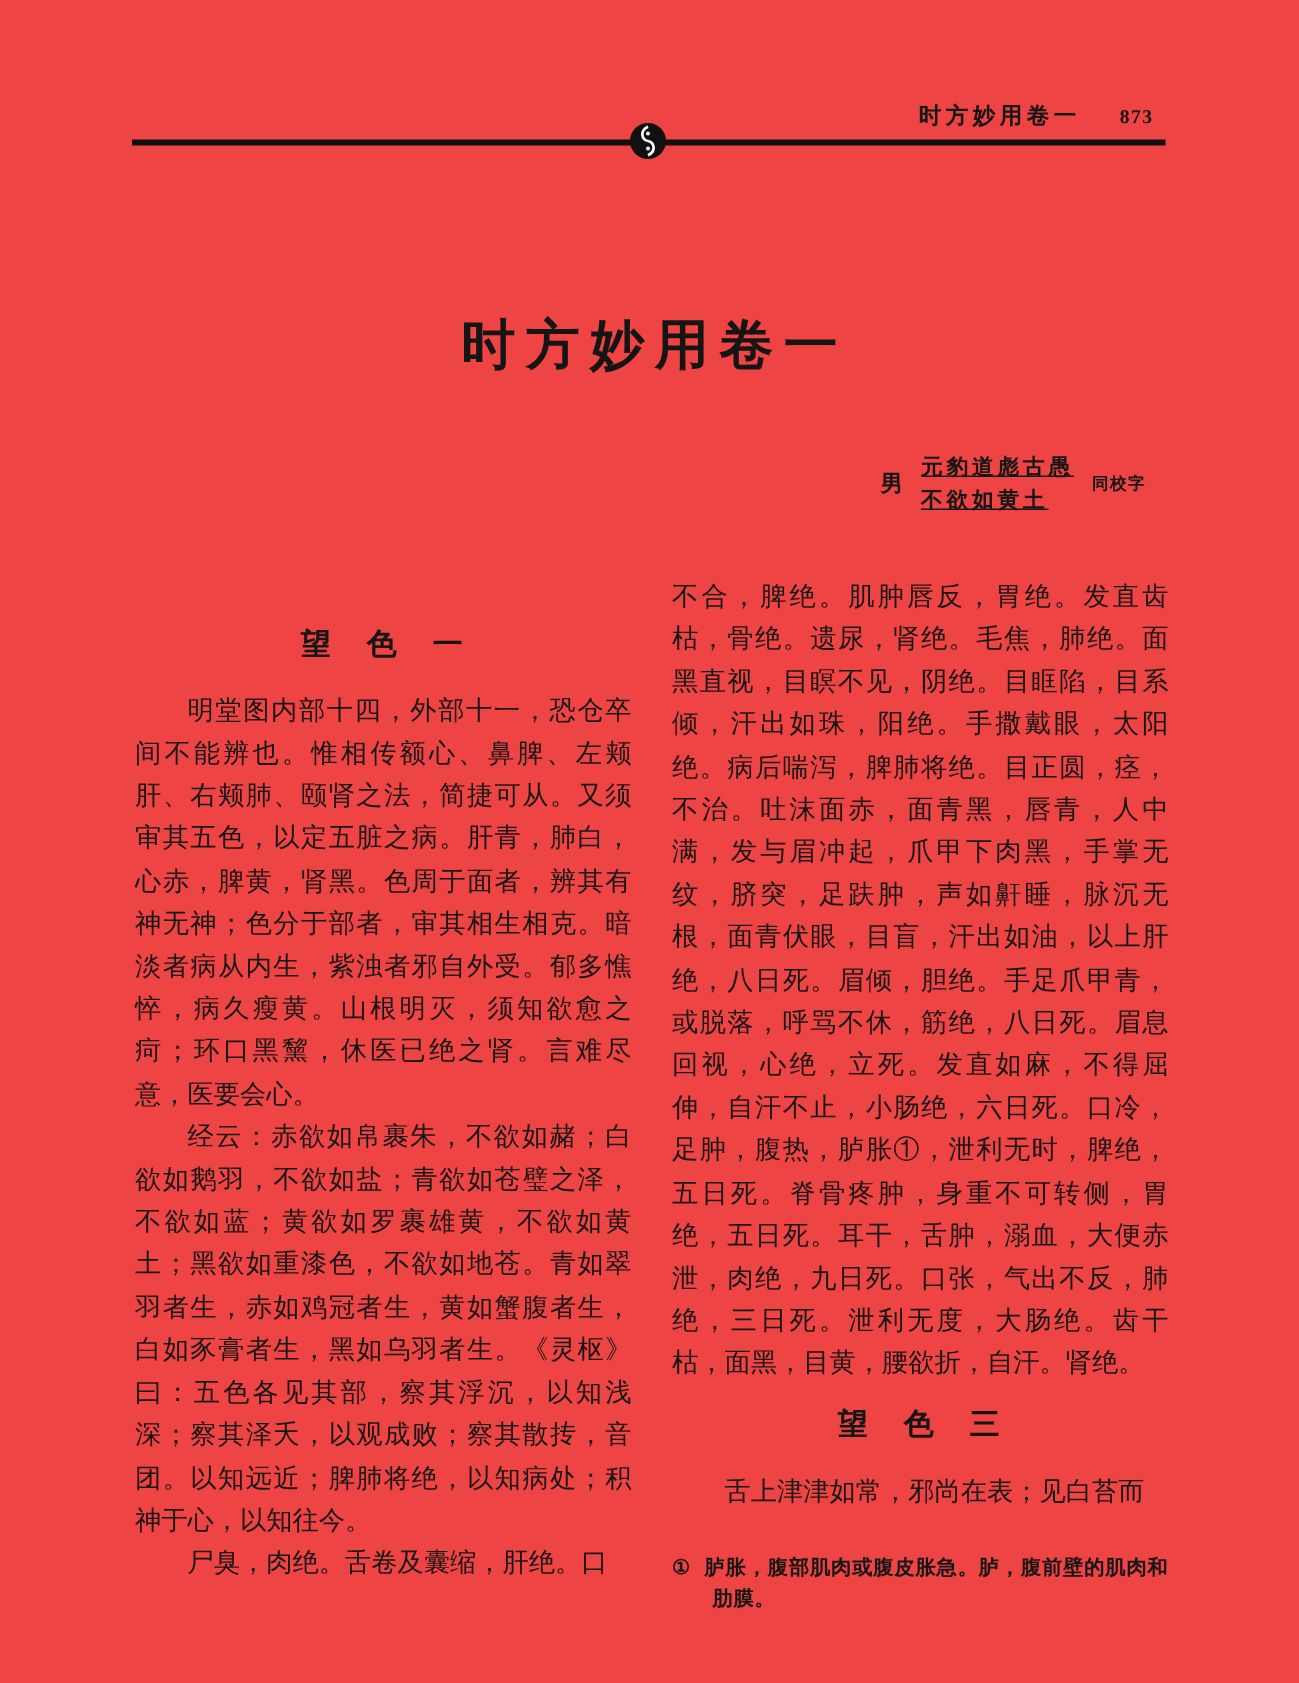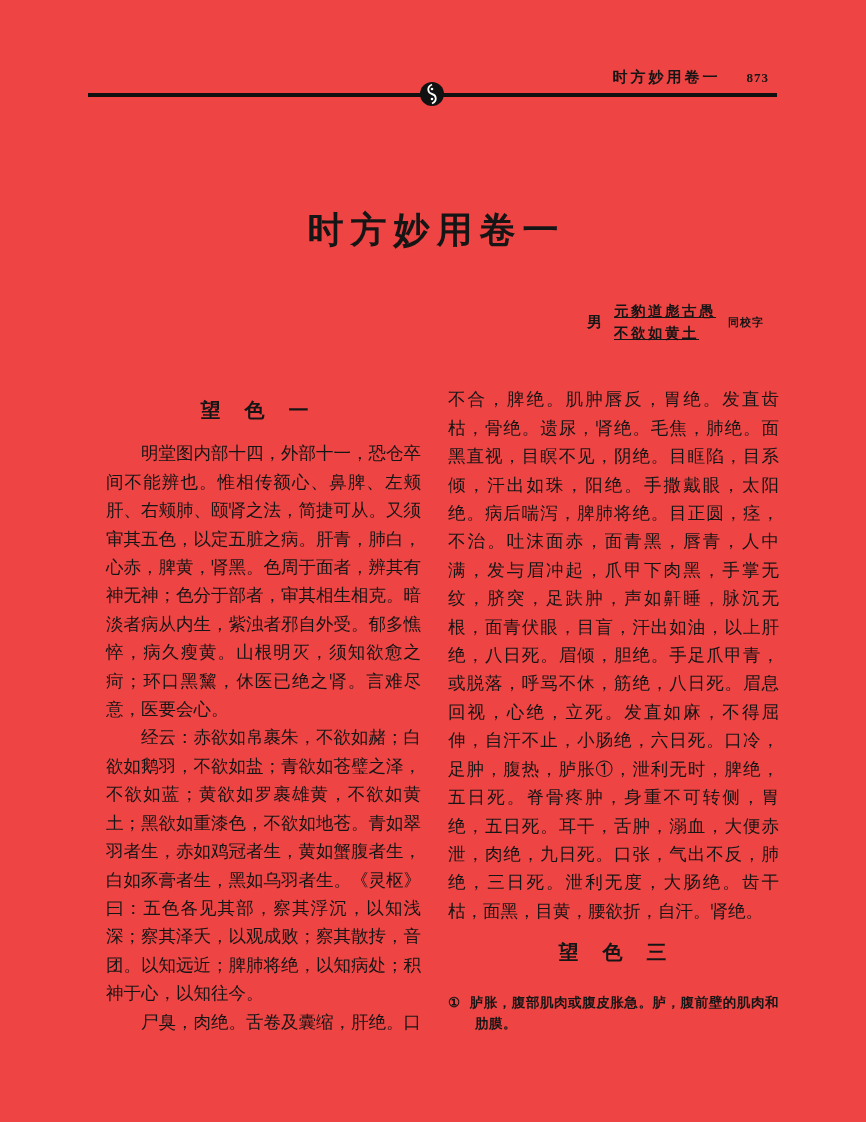--- a/index.html
+++ b/index.html
@@ -98,21 +98,21 @@
   }
   .col {
     width: 331px;
     font-size: 17.5px;
     line-height: 28.4px;
     text-align: justify;
     text-justify: inter-character;
   }
   .col p { margin: 0; }
   .col-left { padding-top: 13px; }
-  p.indent { text-indent: 2em; margin-left: 16px; }
+  p.indent { text-indent: 2em; }
 
   .sec-heading {
     margin: 18px 0 15px;
     text-align: center;
     font-size: 20px;
     font-weight: 700;
     letter-spacing: 2px;
   }
   .col-left .sec-heading.first { margin-top: 0; }
   .col-right .sec-heading { margin-top: 13px; margin-bottom: 16px; }
@@ -173,20 +173,21 @@
     <div class="col col-left">
       <h2 class="sec-heading first">望　色　一</h2>
       <p class="indent">明堂图内部十四，外部十一，恐仓卒间不能辨也。惟相传额心、鼻脾、左颊肝、右颊肺、颐肾之法，简捷可从。又须审其五色，以定五脏之病。肝青，肺白，心赤，脾黄，肾黑。色周于面者，辨其有神无神；色分于部者，审其相生相克。暗淡者病从内生，紫浊者邪自外受。郁多憔悴，病久瘦黄。山根明灭，须知欲愈之疴；环口黑黧，休医已绝之肾。言难尽意，医要会心。</p>
       <p class="indent">经云：赤欲如帛裹朱，不欲如赭；白欲如鹅羽，不欲如盐；青欲如苍璧之泽，不欲如蓝；黄欲如罗裹雄黄，不欲如黄土；黑欲如重漆色，不欲如地苍。青如翠羽者生，赤如鸡冠者生，黄如蟹腹者生，白如豕膏者生，黑如乌羽者生。《灵枢》曰：五色各见其部，察其浮沉，以知浅深；察其泽夭，以观成败；察其散抟，音团。以知远近；脾肺将绝，以知病处；积神于心，以知往今。</p>
       <p class="indent">尸臭，肉绝。舌卷及囊缩，肝绝。口</p>
     </div>
 
     <div class="col col-right">
       <p>不合，脾绝。肌肿唇反，胃绝。发直齿枯，骨绝。遗尿，肾绝。毛焦，肺绝。面黑直视，目瞑不见，阴绝。目眶陷，目系倾，汗出如珠，阳绝。手撒戴眼，太阳绝。病后喘泻，脾肺将绝。目正圆，痉，不治。吐沫面赤，面青黑，唇青，人中满，发与眉冲起，爪甲下肉黑，手掌无纹，脐突，足趺肿，声如鼾睡，脉沉无根，面青伏眼，目盲，汗出如油，以上肝绝，八日死。眉倾，胆绝。手足爪甲青，或脱落，呼骂不休，筋绝，八日死。眉息回视，心绝，立死。发直如麻，不得屈伸，自汗不止，小肠绝，六日死。口冷，足肿，腹热，胪胀①，泄利无时，脾绝，五日死。脊骨疼肿，身重不可转侧，胃绝，五日死。耳干，舌肿，溺血，大便赤泄，肉绝，九日死。口张，气出不反，肺绝，三日死。泄利无度，大肠绝。齿干枯，面黑，目黄，腰欲折，自汗。肾绝。</p>
       <h2 class="sec-heading">望　色　三</h2>
+      <p class="indent">舌上津津如常，邪尚在表；见白苔而</p>
       <div class="footnote">
         <span class="fn-marker">①</span><span>胪胀，腹部肌肉或腹皮胀急。胪，腹前壁的肌肉和肋膜。</span>
       </div>
     </div>
 
   </div>
 
 </div>
 
 </body></html>

